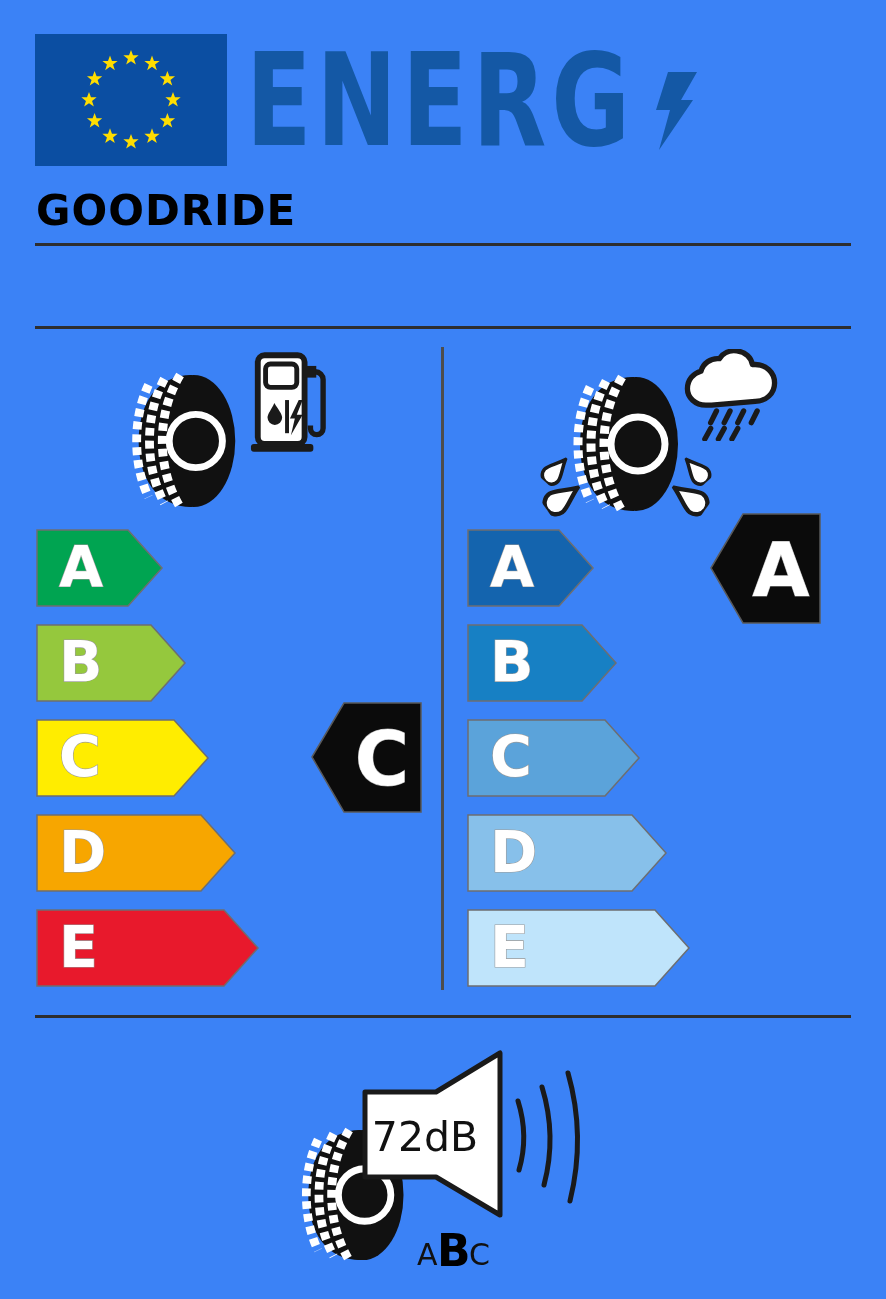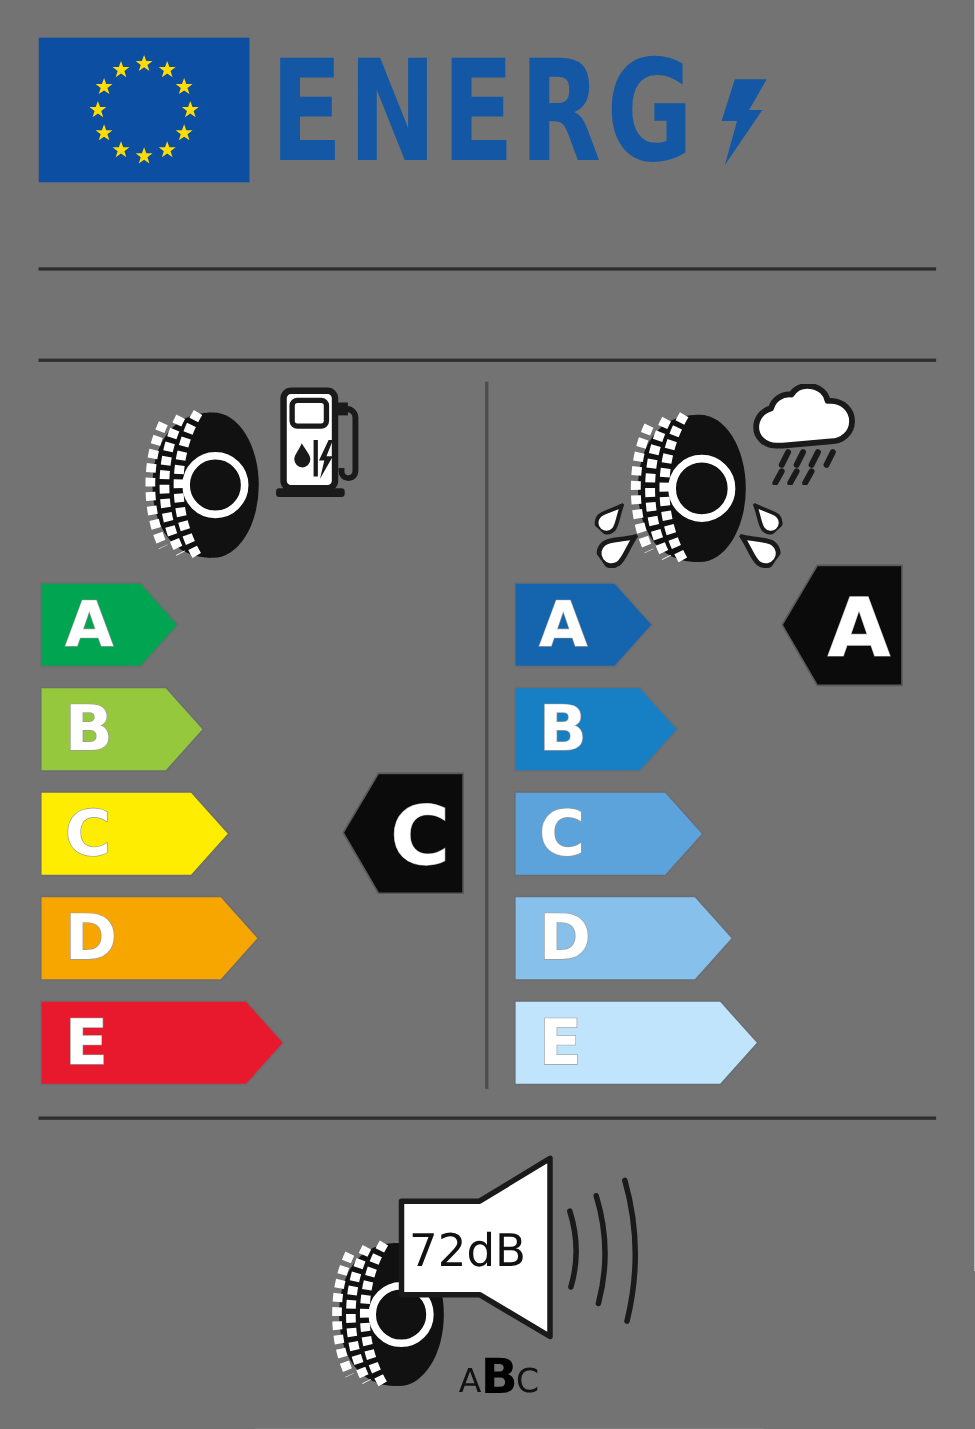--- a/index.html
+++ b/index.html
@@ -1,16 +1,16 @@
 <!DOCTYPE html>
 <html><head>
 <meta charset="utf-8">
 <style>
   html,body{margin:0;padding:0;background:#ffffff;}
-  #label{position:relative;width:886px;height:1299px;background:#737373;overflow:hidden;
+  #label{position:relative;width:886px;height:1299px;background:#3b82f6;overflow:hidden;
          font-family:"DejaVu Sans","Liberation Sans",sans-serif;}
   .abs{position:absolute;}
   .rule{position:absolute;left:35px;width:816px;height:3px;background:#2e2e2e;}
   #divider{position:absolute;left:441px;top:347px;width:3px;height:643px;background:#4d4d4d;}
   #brand{position:absolute;left:36px;top:186px;font-size:42px;font-weight:bold;color:#000;
          letter-spacing:1px;}
   svg text{font-family:"DejaVu Sans","Liberation Sans",sans-serif;}
   .gradeLetter{font-weight:bold;font-size:57px;fill:#fff;stroke:#9b9b9b;stroke-width:1.2px;paint-order:stroke;}
   .ratingLetter{font-weight:bold;font-size:74px;fill:#fff;stroke:#9b9b9b;stroke-width:1px;paint-order:stroke;text-anchor:middle;}
 </style>
@@ -56,20 +56,21 @@
     </g>
   </svg>
 
   <svg class="abs" style="left:246px;top:36px" width="470" height="150" viewBox="0 0 470 150">
     <text x="0" y="82" font-size="96" font-weight="bold" letter-spacing="5" transform="scale(1,1.33)" fill="#1458a5">ENERG</text>
     <g transform="translate(407,36)">
       <polygon points="15,0 44,0 28,28 40,28 6,78 17,38 3,38" fill="#1458a5"></polygon>
     </g>
   </svg>
 
+  <div id="brand">GOODRIDE</div>
 
   <div class="rule" style="top:243px"></div>
   <div class="rule" style="top:326px"></div>
   <div class="rule" style="top:1015px"></div>
   <div id="divider"></div>
 
   <svg class="abs" style="left:128px;top:372px" width="110" height="138" viewBox="0 0 110 140">
       <use href="#tire" width="110" height="140"></use>
     </svg>
 

